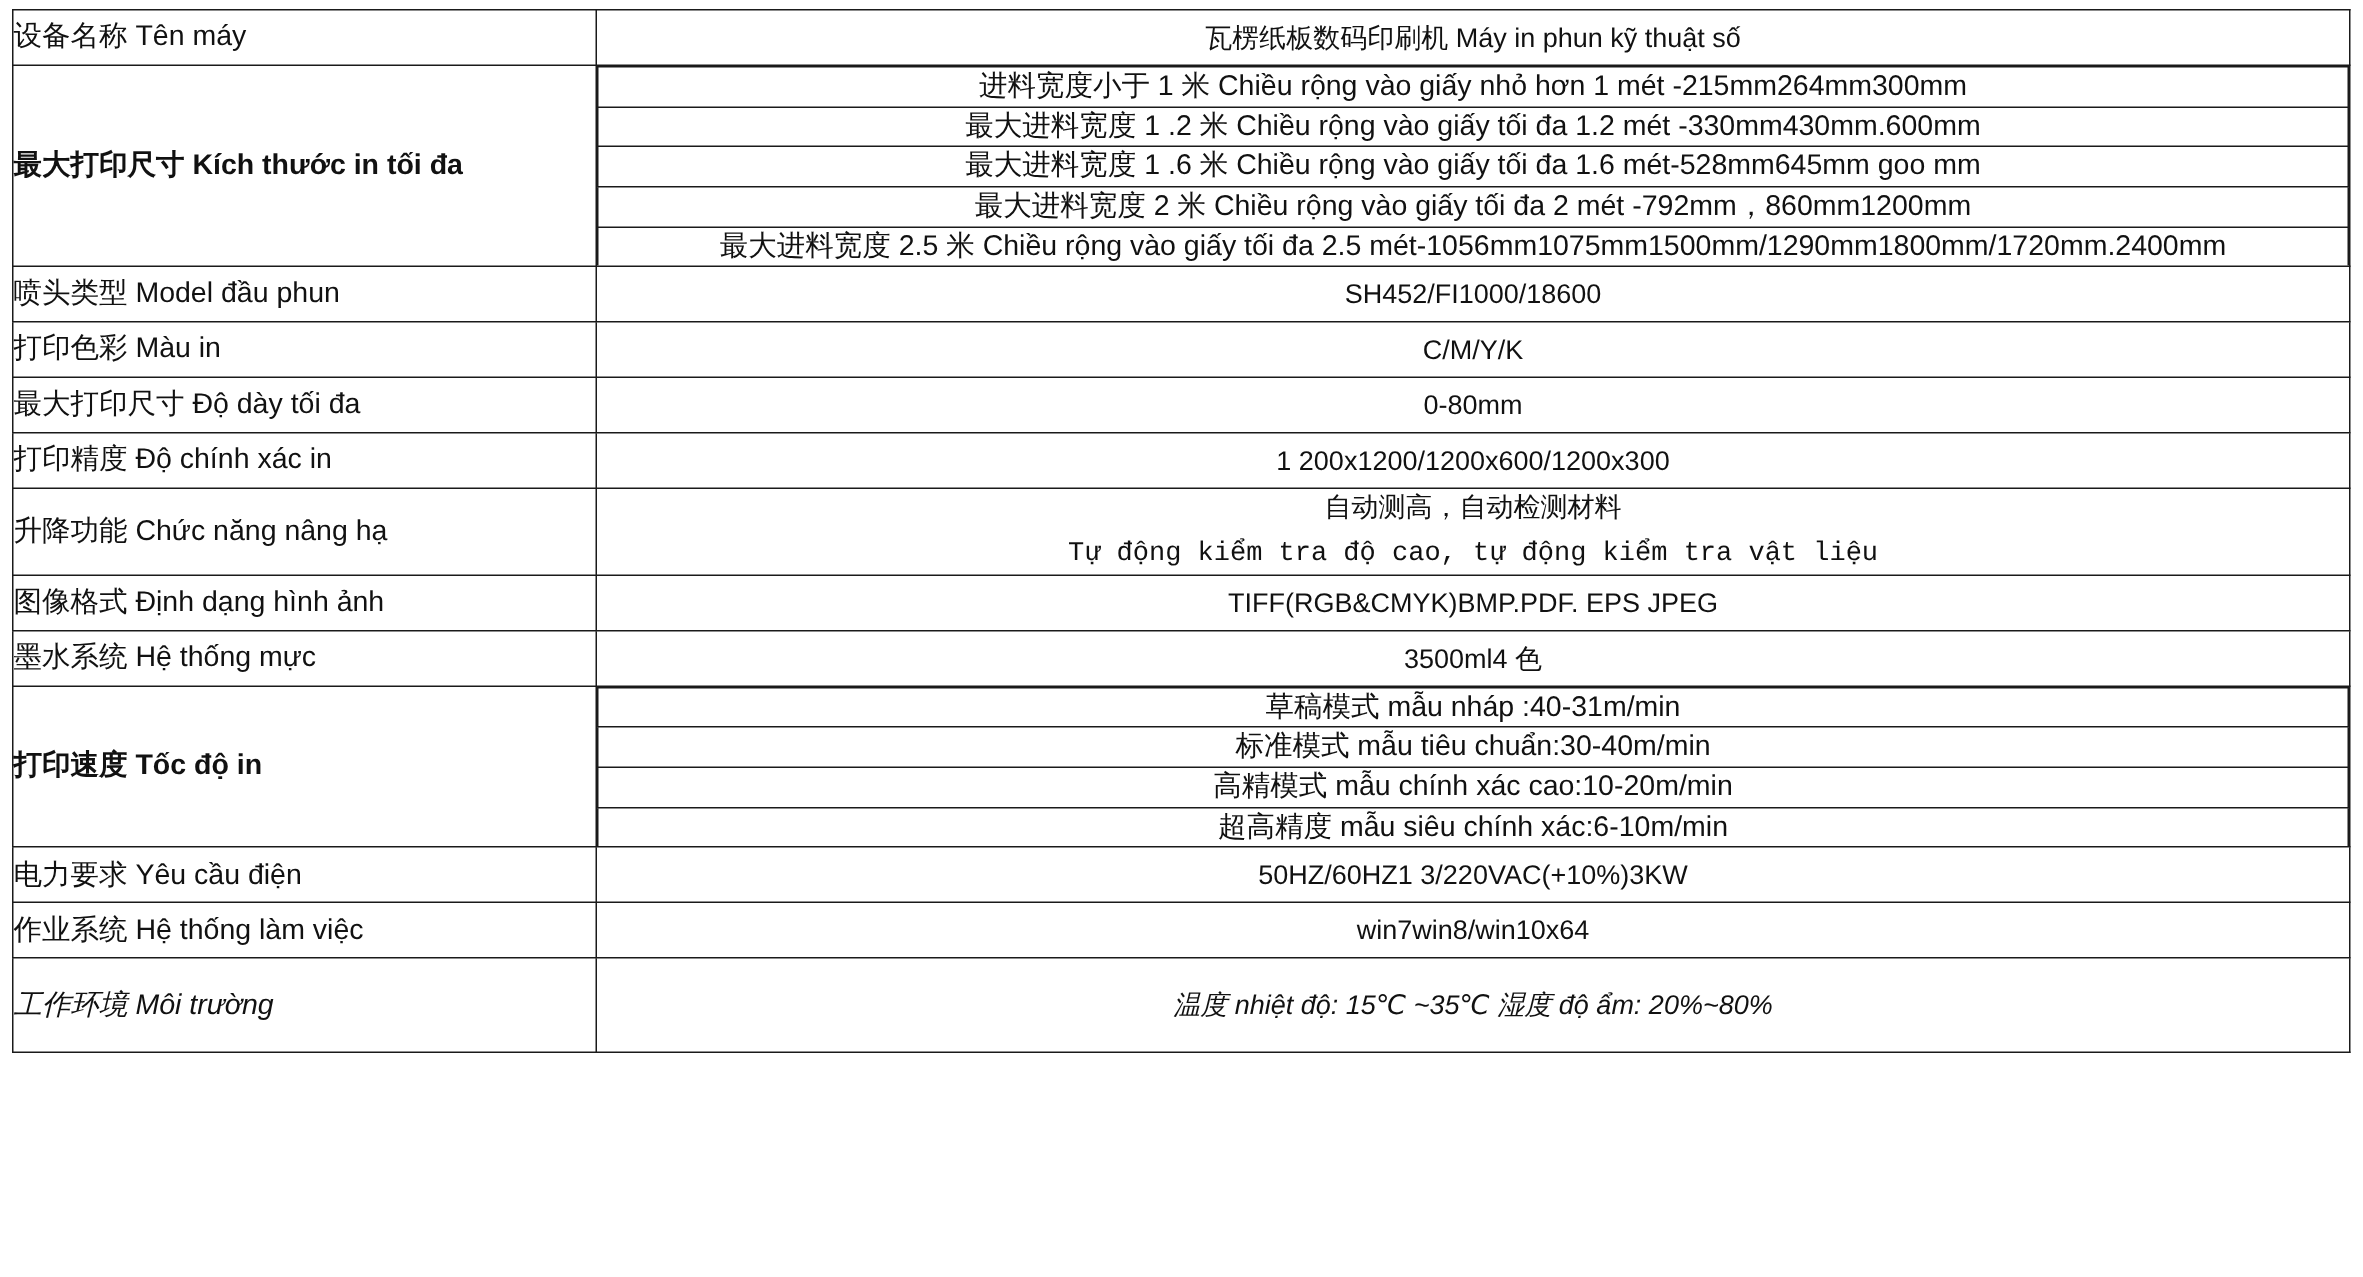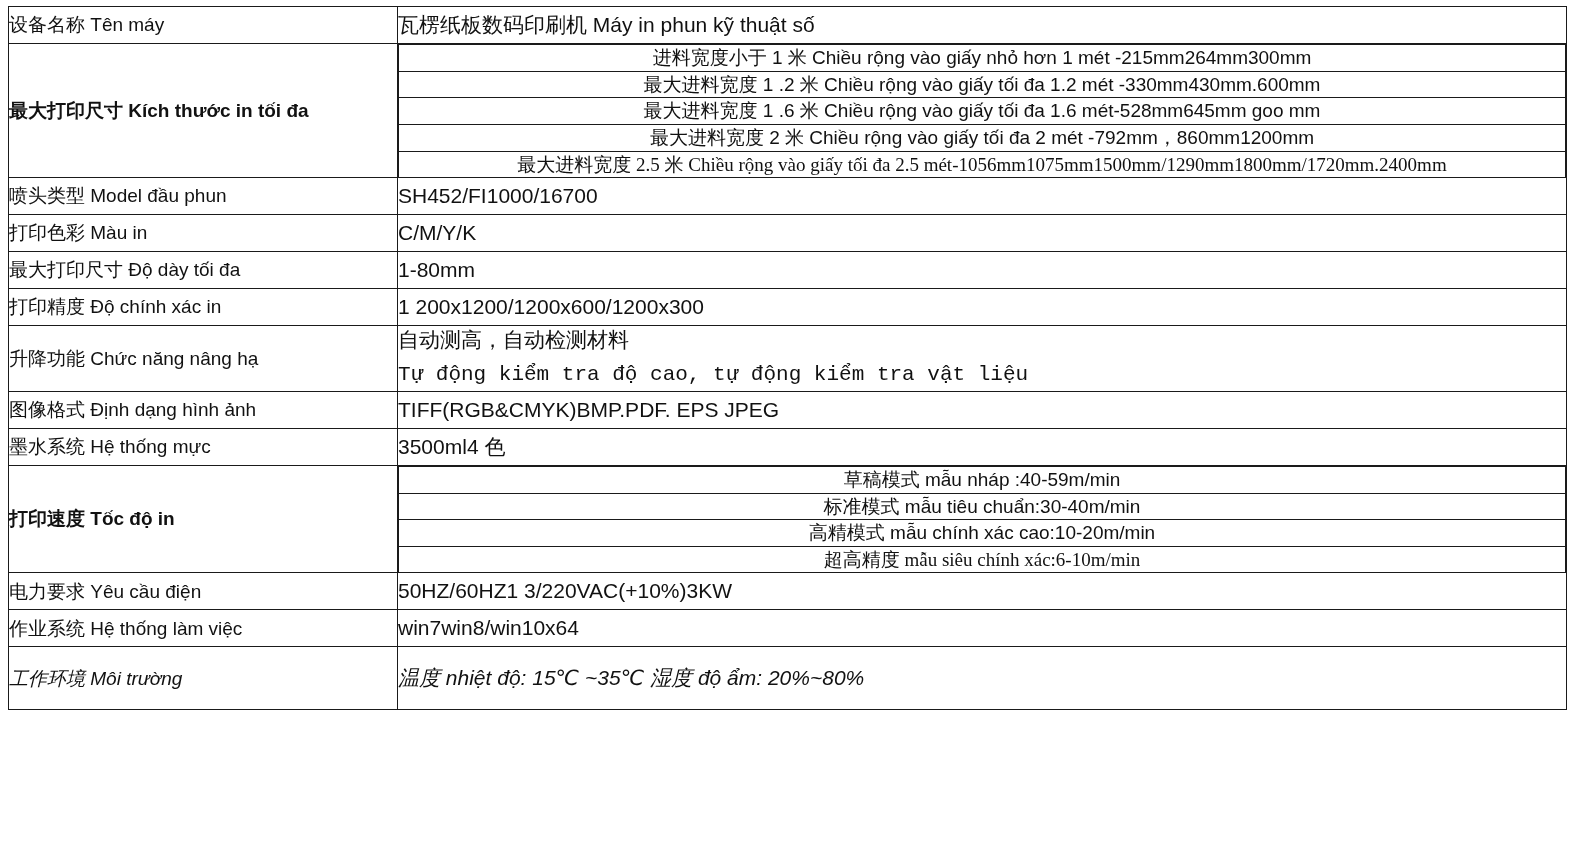--- a/index.html
+++ b/index.html
@@ -34,41 +34,41 @@
   .label-cell {
     width: 388px;
     padding: 6px 0 6px 8px;
     font-size: 19px;
     line-height: 1.35;
     text-align: left;
     vertical-align: middle;
   }
   .value-cell {
     padding: 6px 8px;
-    font-size: 21px;
+    font-size: 18px;
     line-height: 1.35;
+    text-align: center;
     vertical-align: middle;
   }
   .sub-table {
     border-collapse: collapse;
     width: 100%;
     table-layout: fixed;
   }
   .sub-table td {
     border: none;
     border-bottom: 1px solid #1a1a1a;
     text-align: center;
     font-size: 19px;
     line-height: 1.35;
     padding: 7px 6px;
     margin-left: 12px;
   }
   .sub-table tr:last-child td {
     border-bottom: none;
-    font-family: Liberation Serif, serif;
   }
   .tall-row .label-cell {
     vertical-align: middle;
     font-weight: bold;
   }
   .cell-pad-tall {
     padding-top: 10px;
     padding-bottom: 10px;
   }
   .two-line div {
@@ -110,31 +110,31 @@
               <tr>
                   <td>最大进料宽度 2.5 米 Chiều rộng vào giấy tối đa 2.5 mét-1056mm1075mm1500mm/1290mm1800mm/1720mm.2400mm</td>
                 </tr>
             </tbody>
           </table>
         </td>
       </tr>
 
       <tr class="row-h-small">
         <td class="label-cell">喷头类型 Model đầu phun</td>
-        <td class="value-cell">SH452/FI1000/16700</td>
+        <td class="value-cell">SH452/FI1000/18600</td>
       </tr>
 
       <tr class="row-h-small">
         <td class="label-cell">打印色彩 Màu in</td>
         <td class="value-cell">C/M/Y/K</td>
       </tr>
 
       <tr class="row-h-small">
         <td class="label-cell">最大打印尺寸 Độ dày tối đa</td>
-        <td class="value-cell">1-80mm</td>
+        <td class="value-cell">0-80mm</td>
       </tr>
 
 
       <tr class="row-h-small">
         <td class="label-cell">打印精度 Độ chính xác in</td>
         <td class="value-cell">1 200x1200/1200x600/1200x300</td>
       </tr>
 
       <tr>
         <td class="label-cell">升降功能 Chức năng nâng hạ</td>
@@ -153,21 +153,21 @@
         <td class="label-cell">墨水系统 Hệ thống mực</td>
         <td class="value-cell">3500ml4 色</td>
       </tr>
 
       <tr class="tall-row">
         <td class="label-cell">打印速度 Tốc độ in</td>
         <td>
           <table class="sub-table">
             <tbody>
               <tr>
-                  <td>草稿模式 mẫu nháp :40-59m/min</td>
+                  <td>草稿模式 mẫu nháp :40-31m/min</td>
                 </tr>
               <tr>
                   <td>标准模式 mẫu tiêu chuẩn:30-40m/min</td>
                 </tr>
               <tr>
                   <td>高精模式 mẫu chính xác cao:10-20m/min</td>
                 </tr>
               <tr>
                   <td>超高精度 mẫu siêu chính xác:6-10m/min</td>
                 </tr>

